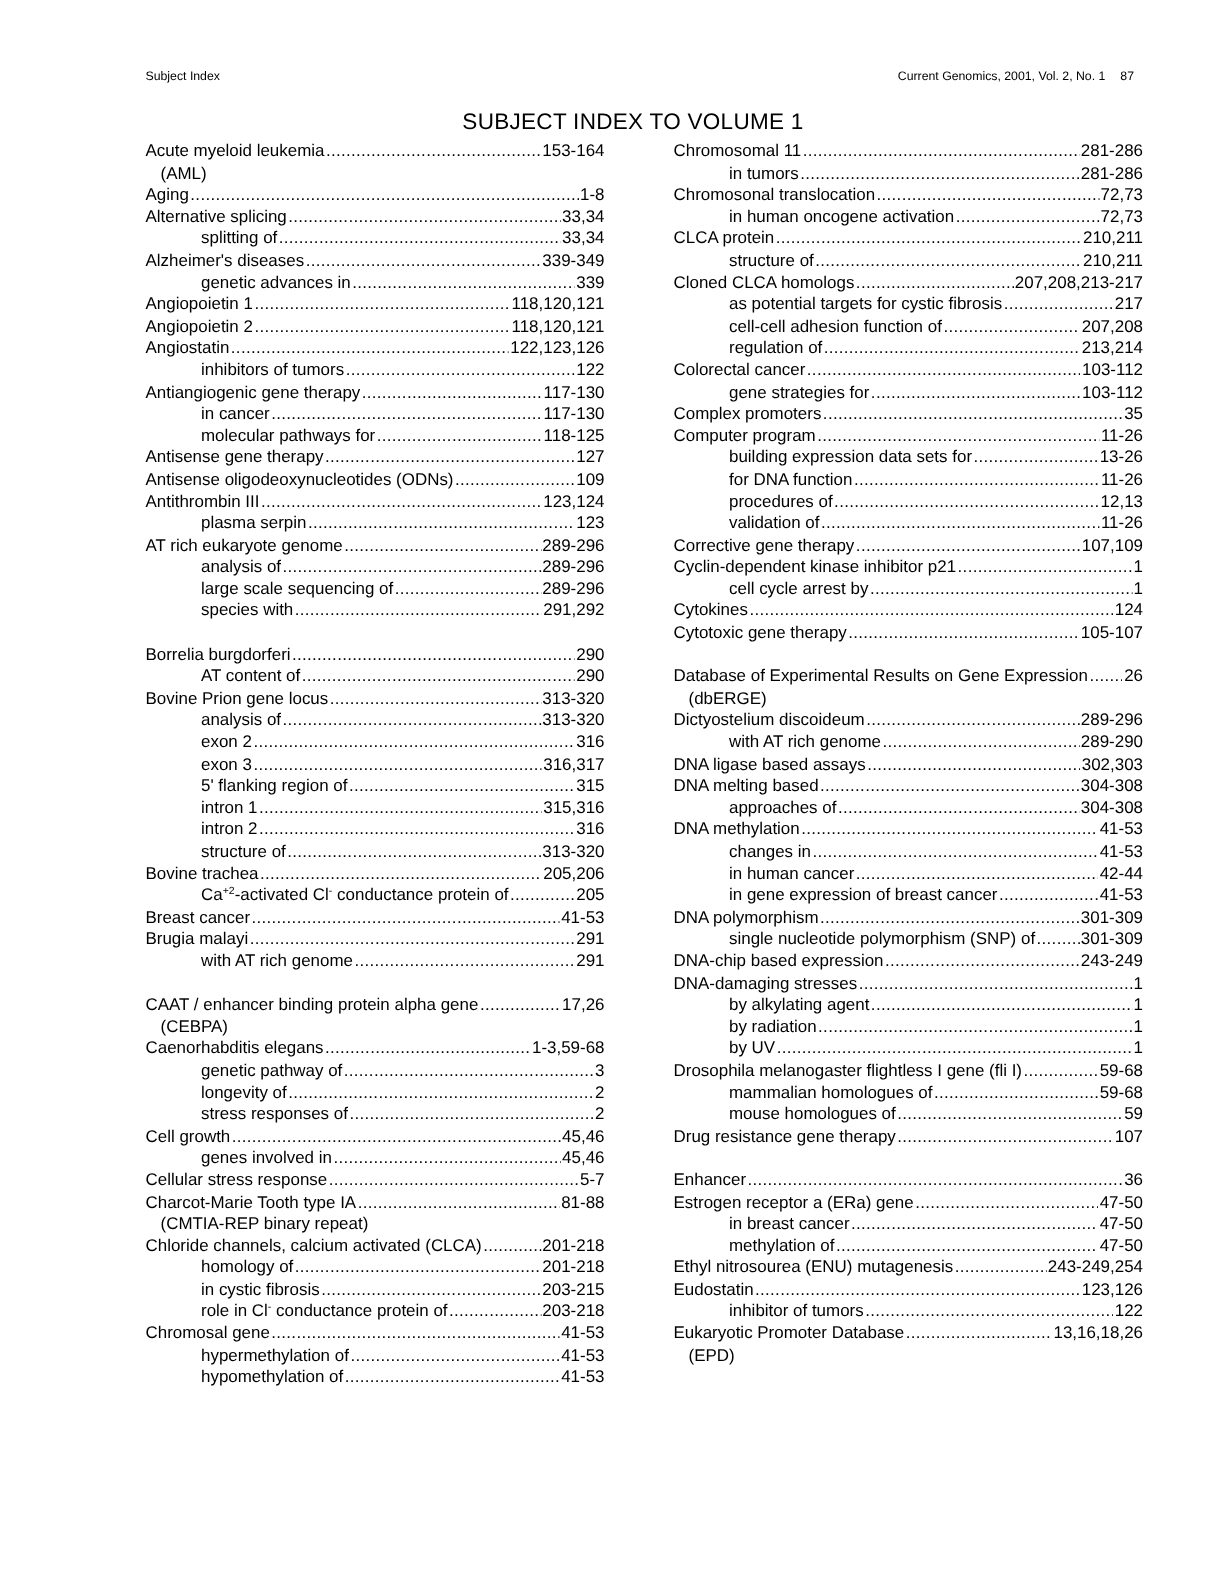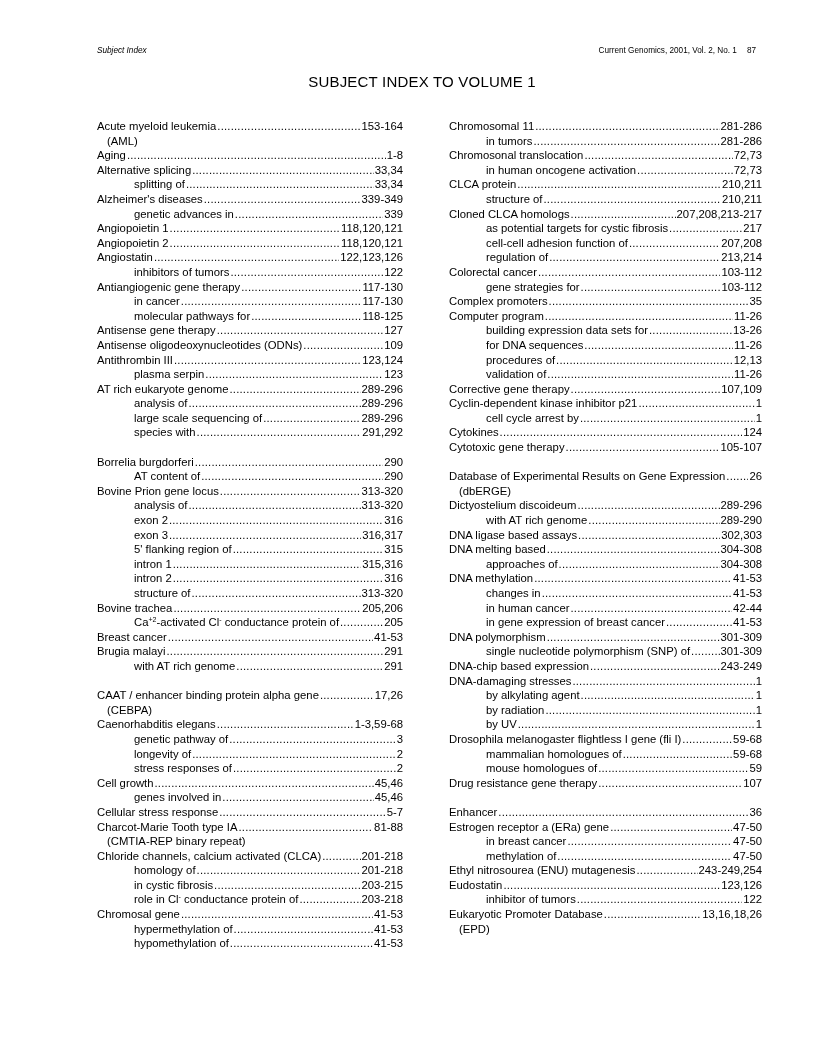--- a/index.html
+++ b/index.html
@@ -1,23 +1,23 @@
 <!DOCTYPE html>
 <html><head>
   <meta charset="utf-8">
   <style>
     html, body { margin: 0; padding: 0; background: #ffffff; }
     body { width: 816px; height: 1056px; position: relative; overflow: hidden;
            font-family: "Liberation Sans", sans-serif; color: #000; }
     .running-head { position: absolute; top: 46px; font-size: 8.2px; font-family: "Liberation Sans", sans-serif; }
-    .rh-left { left: 97px; font-style: italic; }
+    .rh-left { left: 97px; }
     .rh-right { right: 60px; }
     .rh-right .pg { margin-left: 10px; text-align: right; }
     .title { position: absolute; top: 73px; left: 14px; width: 816px; text-align: center; font-size: 15px; letter-spacing: 0.2px; }
-    .col { position: absolute; top: 119px; width: 316px; font-size: 11.3px; line-height: 14.6px; }
+    .col { position: absolute; top: 94px; width: 316px; font-size: 11.3px; line-height: 14.6px; }
     .col-left { left: 97px; width: 306px; }
     .col-right { left: 449px; width: 313px; }
     .entry { display: flex; align-items: baseline; white-space: nowrap; }
     .entry.sub { padding-left: 37px; }
     .entry .term { flex: 0 0 auto; }
     .entry .dots { flex: 1 1 auto; overflow: hidden; margin: 0 1px; }
     .entry .dots::before { content: "........................................................................................................................................................................"; letter-spacing: 0.2px; }
     .entry .pages { flex: 0 0 auto; }
     .cont { padding-left: 10px; white-space: nowrap; }
     .gap { height: 14.6px; }
@@ -368,21 +368,21 @@
       <span class="term">Computer program </span>
       <span class="dots"></span>
       <span class="pages">11-26</span>
     </div>
     <div class="entry sub">
       <span class="term">building expression data sets for</span>
       <span class="dots"></span>
       <span class="pages">13-26</span>
     </div>
     <div class="entry sub">
-      <span class="term">for DNA sequences</span>
+      <span class="term">for DNA function</span>
       <span class="dots"></span>
       <span class="pages">11-26</span>
     </div>
     <div class="entry sub">
       <span class="term">procedures of</span>
       <span class="dots"></span>
       <span class="pages">12,13</span>
     </div>
     <div class="entry sub">
       <span class="term">validation of </span>

